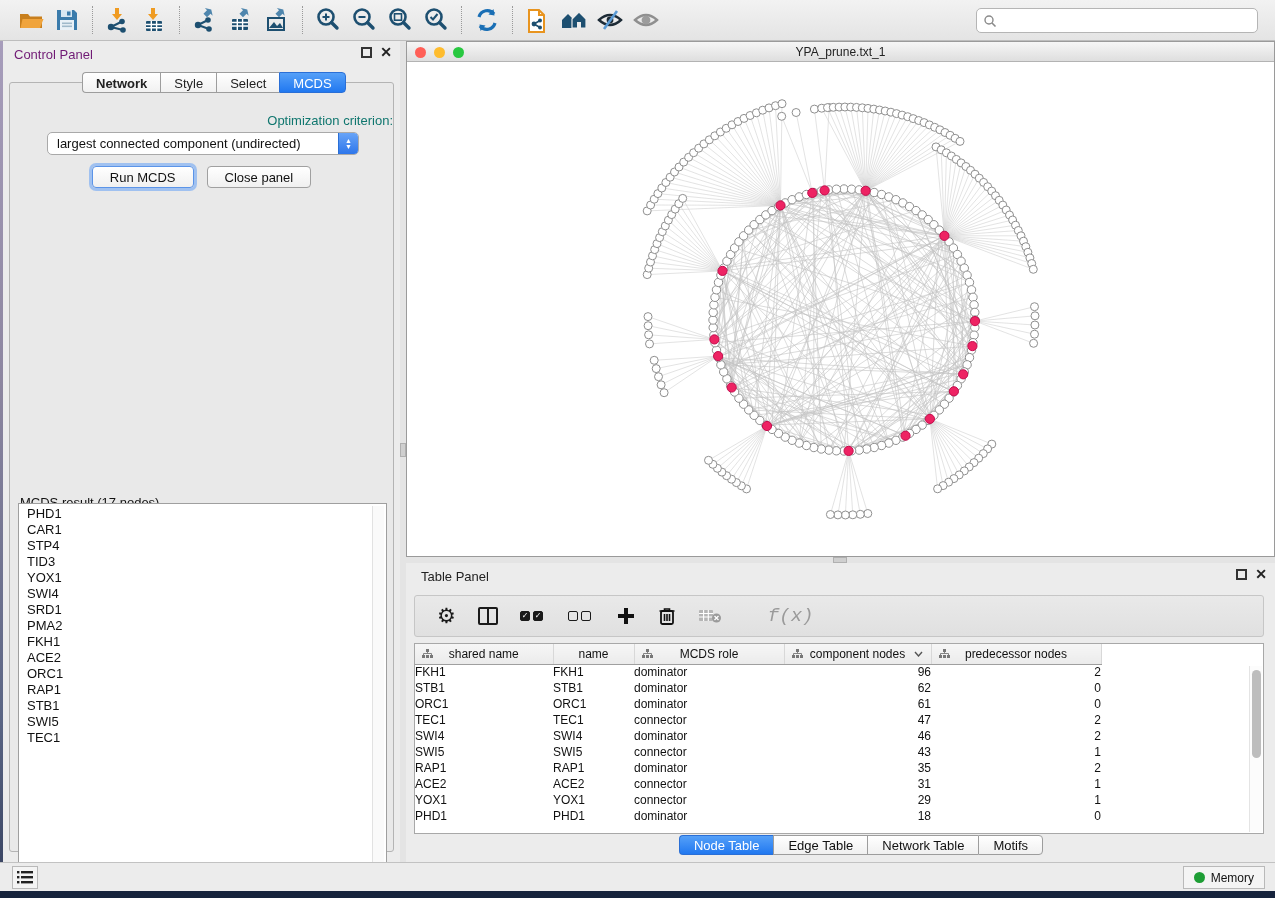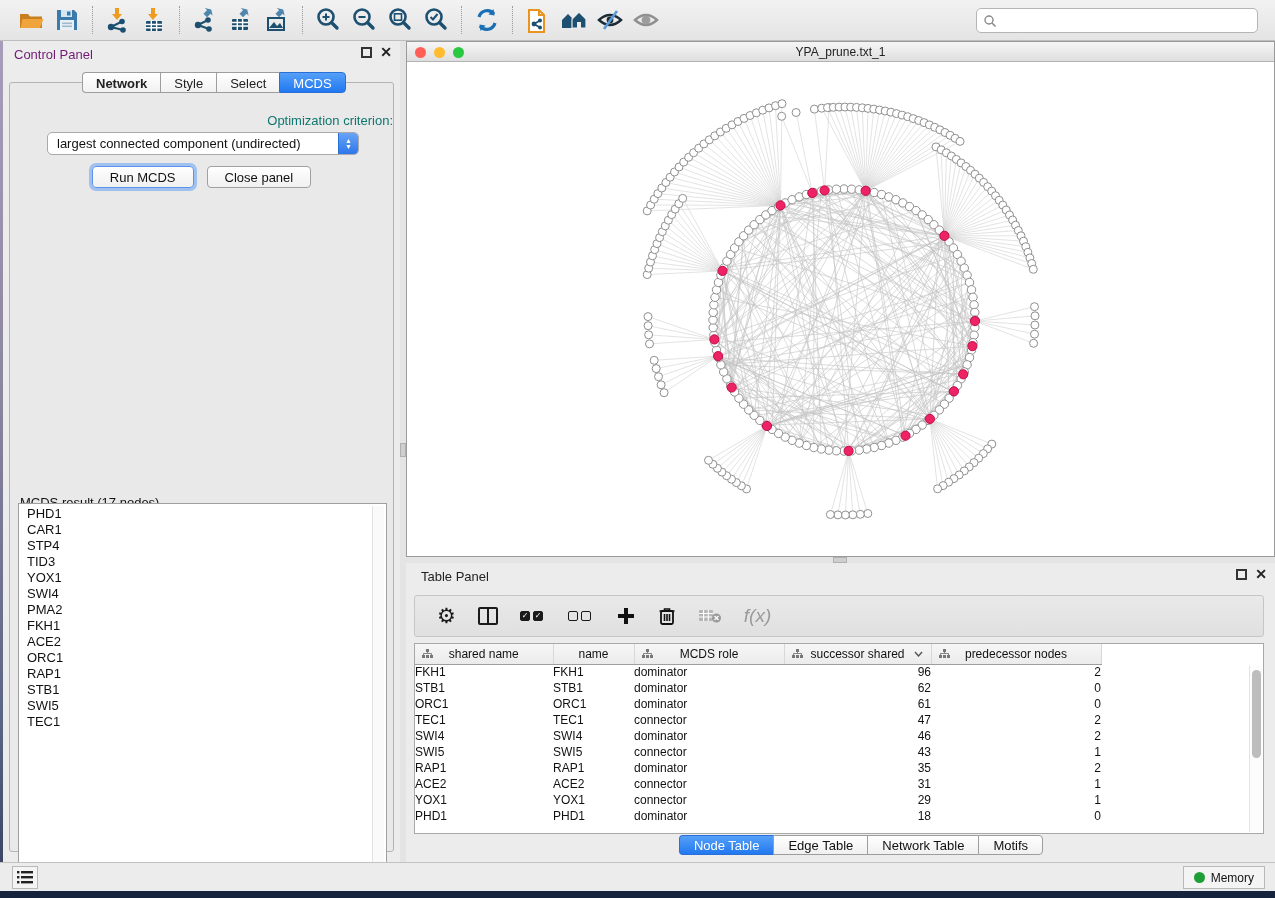--- a/index.html
+++ b/index.html
@@ -74,21 +74,21 @@
   .tp-toolbar { position:absolute; left:8px; top:32px; width:850px; height:42px;
     background:linear-gradient(180deg,#e9e9e9,#e0e0e0); border:1px solid #c6c6c6; border-radius:3px;
     display:flex; align-items:center; gap:22px; padding-left:22px; }
   .tp-ic { display:flex; align-items:center; justify-content:center; height:26px; }
   .gear-glyph { font-size:21px; color:#1a1a1a; line-height:22px; }
   .cols-glyph { width:20px; height:18px; border:2.5px solid #1a1a1a; border-radius:2px; position:relative; }
   .cols-glyph::after { content:""; position:absolute; left:7px; top:0; bottom:0; width:2.5px; background:#1a1a1a; }
   .chk { width:10px; height:10px; border:1.5px solid #1a1a1a; border-radius:2px; display:inline-block; margin-right:3px; position:relative; }
   .chk.on { background:#1a1a1a; }
   .chk.on::after { content:"✓"; color:#fff; font-size:8px; position:absolute; left:1px; top:-1px; }
-  .fx { font-family:Liberation Sans, sans-serif; font-style:italic; font-size:19px; color:#9a9a9a; }
+  .fx { font-family:Liberation Mono, monospace; font-style:italic; font-size:19px; color:#9a9a9a;margin-left:24px; }
   .table-wrap { position:absolute; left:8px; top:80px; width:850px; height:191px; background:#fff; border:1px solid #a8a8a8; }
   table.node-table { border-collapse:collapse; table-layout:fixed; width:686px; font-size:12px; color:#111; }
   .node-table th { height:20px; font-weight:normal; background:linear-gradient(180deg,#f6f6f6,#ebebeb);
     border-right:1px solid #d8d8d8; border-bottom:1px solid #9f9f9f; position:relative; }
   .node-table th .hlab { display:inline-block; }
   .node-table td { height:16px; padding:0; white-space:nowrap; overflow:hidden; }
   .tree-ic { position:absolute; left:7px; top:5px; }
   .sort-ic { position:absolute; right:8px; top:7px; }
   .col-l { text-align:left; padding-left:11px; }
   .col-r { text-align:right; padding-right:12px; }
@@ -302,20 +302,21 @@
       </div>
       <div class="result-legend">MCDS result (17 nodes)</div>
       <div class="result-box">
         <div class="result-list" id="mcds-list">
             <div>PHD1</div>
             <div>CAR1</div>
             <div>STP4</div>
             <div>TID3</div>
             <div>YOX1</div>
             <div>SWI4</div>
+            <div>SRD1</div>
             <div>PMA2</div>
             <div>FKH1</div>
             <div>ACE2</div>
             <div>ORC1</div>
             <div>RAP1</div>
             <div>STB1</div>
             <div>SWI5</div>
             <div>TEC1</div>
           </div>
         <div class="result-scroll"></div>
@@ -1092,21 +1093,21 @@
                   <rect x="4" y="6" width="3" height="3" fill="#777"></rect>
                   <rect x="8" y="6" width="3" height="3" fill="#777"></rect>
                   <path d="M5.5 3 V4.5 M1.5 6 V4.5 H9.5 V6" stroke="#777" fill="none" stroke-width="0.9"></path>
                 </svg><span class="hlab">MCDS role</span></th>
               <th><svg class="tree-ic" width="11" height="10" viewBox="0 0 11 10">
                   <rect x="4" y="0" width="3" height="3" fill="#777"></rect>
                   <rect x="0" y="6" width="3" height="3" fill="#777"></rect>
                   <rect x="4" y="6" width="3" height="3" fill="#777"></rect>
                   <rect x="8" y="6" width="3" height="3" fill="#777"></rect>
                   <path d="M5.5 3 V4.5 M1.5 6 V4.5 H9.5 V6" stroke="#777" fill="none" stroke-width="0.9"></path>
-                </svg><span class="hlab">successor shared</span><svg class="sort-ic" width="9" height="6" viewBox="0 0 9 6">
+                </svg><span class="hlab">component nodes</span><svg class="sort-ic" width="9" height="6" viewBox="0 0 9 6">
                   <path d="M1 1 L4.5 5 L8 1" fill="none" stroke="#555" stroke-width="1.4"></path>
                 </svg></th>
               <th><svg class="tree-ic" width="11" height="10" viewBox="0 0 11 10">
                   <rect x="4" y="0" width="3" height="3" fill="#777"></rect>
                   <rect x="0" y="6" width="3" height="3" fill="#777"></rect>
                   <rect x="4" y="6" width="3" height="3" fill="#777"></rect>
                   <rect x="8" y="6" width="3" height="3" fill="#777"></rect>
                   <path d="M5.5 3 V4.5 M1.5 6 V4.5 H9.5 V6" stroke="#777" fill="none" stroke-width="0.9"></path>
                 </svg><span class="hlab">predecessor nodes</span></th>
             </tr>

